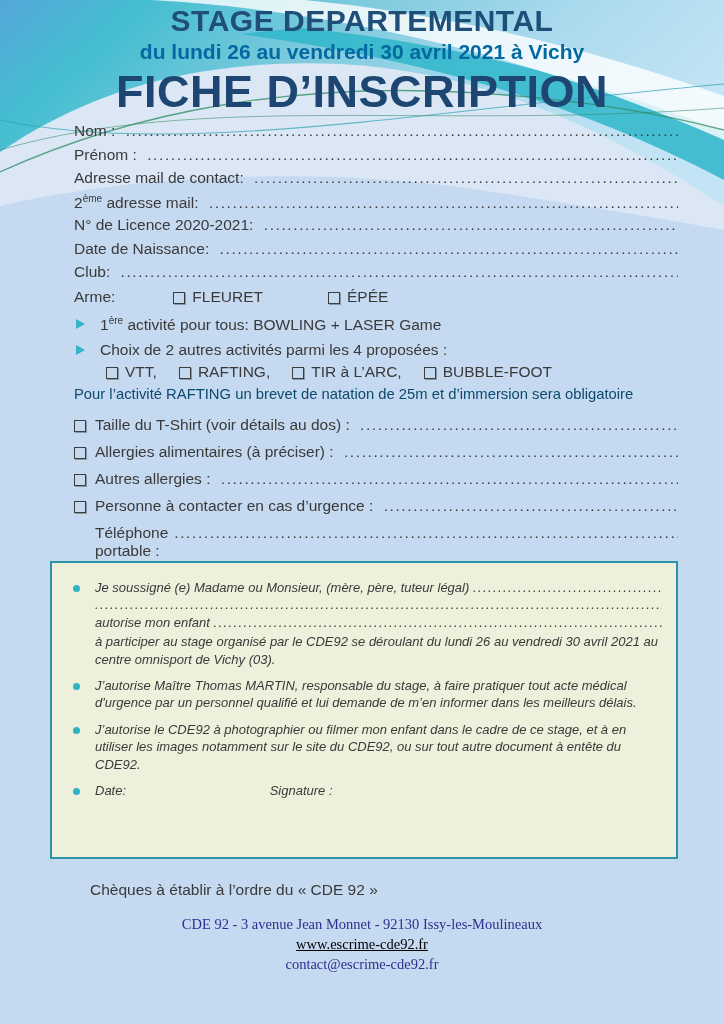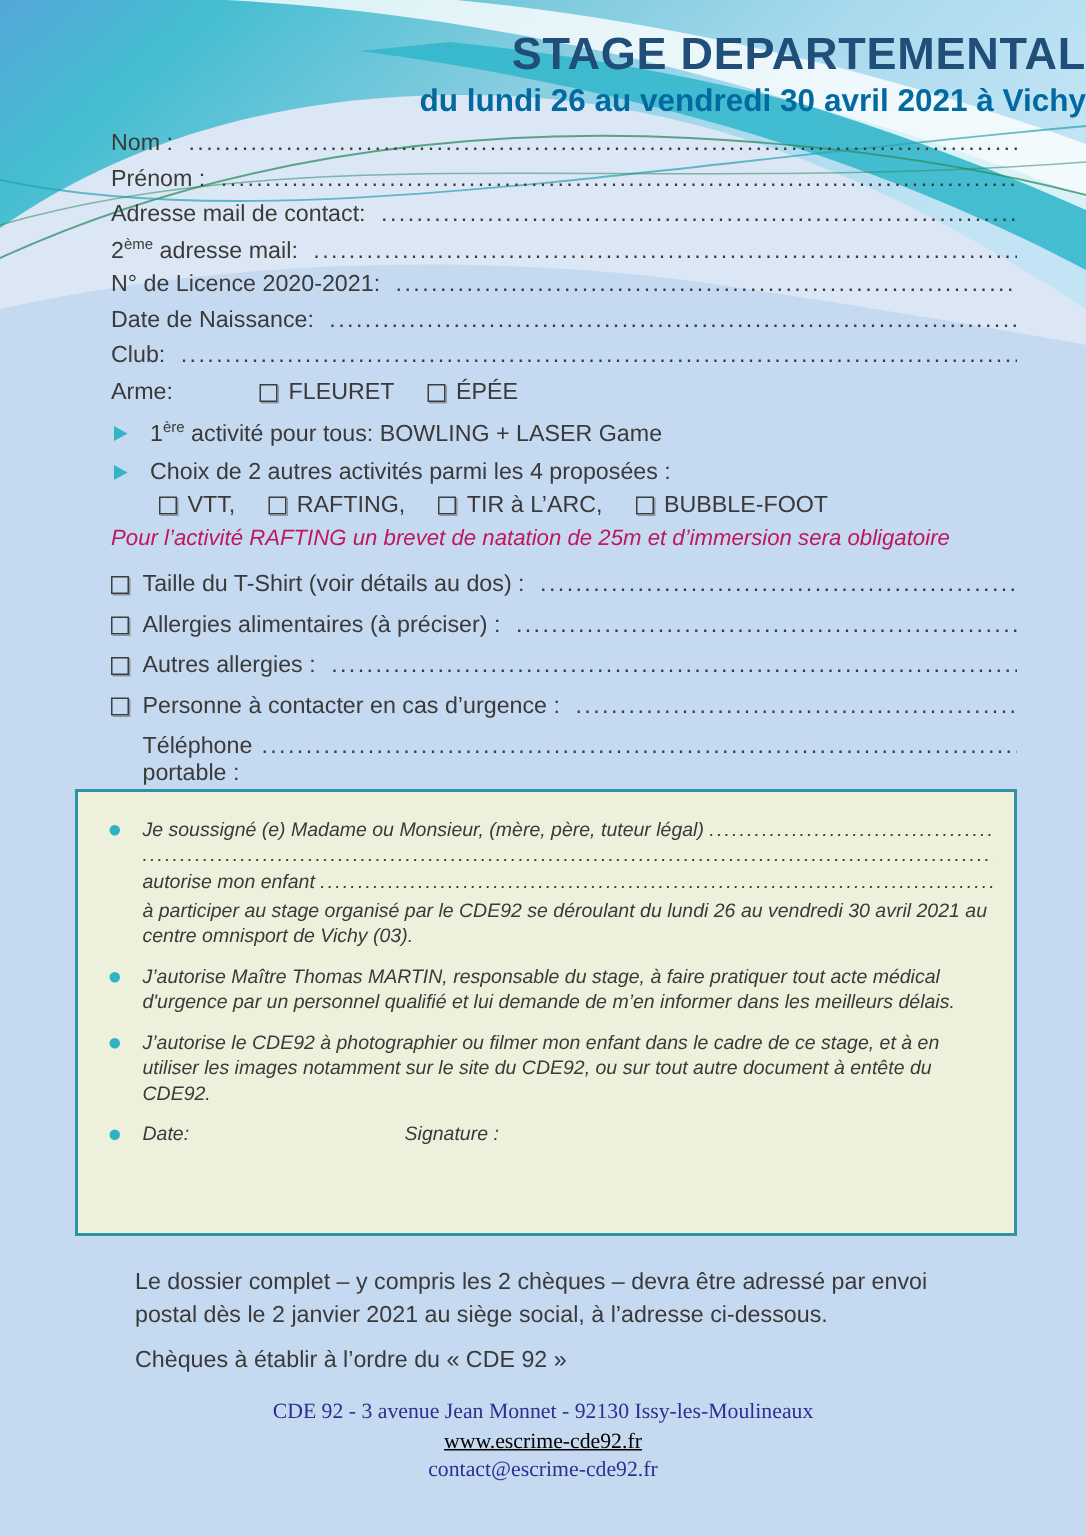--- a/index.html
+++ b/index.html
@@ -10,42 +10,42 @@
     background:#c5d9f0;
     font-family:"Liberation Sans", sans-serif;
     color:#3a3a3a;
     overflow:hidden;
   }
   
   .bg-waves{position:absolute;top:0;left:0;width:724px;height:230px;z-index:0;}
   .bg-waves svg{display:block;width:100%;height:100%;}
   .content{position:relative;z-index:1;}
   
-  .header-text{text-align:right;padding-top:20px;}
+  .header-text{text-align:center;padding-top:4px;}
   .h-title{font-size:30px;font-weight:bold;color:#1f4e79;letter-spacing:.5px;line-height:1.1;margin:0;}
   .h-sub{font-size:21px;font-weight:bold;color:#0369a1;line-height:1.2;margin:2px 0 0 0;}
   .h-form{font-size:45px;font-weight:bold;color:#1e4672;line-height:1.05;margin:4px 0 0 0;letter-spacing:.5px;}
   
   .form{padding:7px 46px 0 74px;font-size:15.5px;}
   .frow{display:flex;align-items:baseline;height:23.5px;}
   .frow .lbl{white-space:pre;}
   sup{font-size:10px;}
   .dots{flex:1 1 auto;overflow:hidden;white-space:nowrap;letter-spacing:1.6px;margin-left:6px;color:#3a3a3a;}
   .cbx{display:inline-block;width:10px;height:10px;border:1.6px solid #3d3d3d;background:transparent;
        box-shadow:1px 1px 0 rgba(70,70,70,.45);flex-shrink:0;position:relative;top:1px;}
   .arme-row{display:flex;align-items:baseline;height:23px;margin-top:1px;}
   .arme-opt{display:inline-flex;align-items:baseline;gap:7px;}
   .arme-opt .cbx{top:2px;}
   .arrow-row{display:flex;align-items:center;height:25px;margin-top:1px;}
   .tri{width:0;height:0;border-left:9px solid #35b4c6;border-top:5.5px solid transparent;
        border-bottom:5.5px solid transparent;margin:0 15px 0 2px;flex-shrink:0;}
   .choices-row{display:flex;align-items:baseline;height:23px;margin-left:32px;gap:22px;}
   .choice{display:inline-flex;align-items:baseline;gap:7px;}
   .choice .cbx{top:2px;}
-  .note{font-style:italic;font-size:14.8px;color:#be185d;height:22px;}
+  .note{font-size:14.8px;color:#0c4a6e;height:22px;}
   .cb-group{margin-top:8px;}
   .cbrow{display:flex;align-items:baseline;height:27px;}
   .cbrow .cbx{top:2px;margin-right:9px;}
   .cbrow .lbl{white-space:pre;}
   .phone-row{display:flex;align-items:baseline;height:27px;margin-left:21px;}
   
   .consent{box-sizing:border-box;margin:10px 46px 0 50px;width:628px;height:298px;
            background:#edf0da;border:2px solid #2e93a8;padding:16px 14px 10px 6px;overflow:hidden;}
   .cb-item{display:flex;margin-bottom:9px;font-size:13px;line-height:1.34;font-style:italic;}
   .dotb{width:7px;height:7px;border-radius:50%;background:#2fb3c4;margin:6px 15px 0 15px;flex-shrink:0;}
@@ -88,20 +88,21 @@
       <path d="M0,120 C180,158 430,110 724,84" stroke="#2ba1b4" stroke-width="1.2" fill="none" opacity="0.7"></path>
       <path d="M0,150 C200,92 430,130 724,108" stroke="#2e8b62" stroke-width="1" fill="none" opacity="0.55"></path>
     </svg>
   </div>
 
   <div class="content">
 
     <div class="header-text">
       <div class="h-title">STAGE DEPARTEMENTAL</div>
       <div class="h-sub">du lundi 26 au vendredi 30 avril 2021 à Vichy</div>
+      <div class="h-form">FICHE D’INSCRIPTION</div>
     </div>
 
     <div class="form">
 
       <div class="frow">
         <span class="lbl">Nom : </span>
         <span class="dots">....................................................................................................................................................................................................................</span>
       </div>
       <div class="frow">
         <span class="lbl">Prénom : </span>
@@ -127,21 +128,21 @@
         <span class="lbl">Club: </span>
         <span class="dots">....................................................................................................................................................................................................................</span>
       </div>
 
       <div class="arme-row">
         <span class="lbl">Arme:</span>
         <span class="arme-opt" style="margin-left:58px;">
           <span class="cbx"></span>
           <span>FLEURET</span>
         </span>
-        <span class="arme-opt" style="margin-left:22px;">
+        <span class="arme-opt" style="margin-left:65px;">
           <span class="cbx"></span>
           <span>ÉPÉE</span>
         </span>
       </div>
 
       <div class="arrow-row">
         <span class="tri"></span>
         <span><span>1</span><sup>ère</sup><span> activité pour tous:  BOWLING + LASER Game</span></span>
       </div>
       <div class="arrow-row">
@@ -227,21 +228,20 @@
       <div class="cb-item datesig">
         <span class="dotb"></span>
         <div class="cb-text">
           <span>Date:</span>
           <span class="sig">Signature :</span>
         </div>
       </div>
     </div>
 
     <div class="footer">
-      <div>Le dossier complet – y compris les 2 chèques – devra être adressé par envoi postal dès le 2 janvier 2021 au siège social, à l’adresse ci-dessous.</div>
       <div class="fp2">Chèques à établir à l’ordre du « CDE 92 »</div>
     </div>
 
     <div class="address">
       <div>CDE 92  -  3 avenue Jean Monnet   -  92130 Issy-les-Moulineaux</div>
       <div><a href="#">www.escrime-cde92.fr</a></div>
       <div>contact@escrime-cde92.fr</div>
     </div>
 
   </div>

